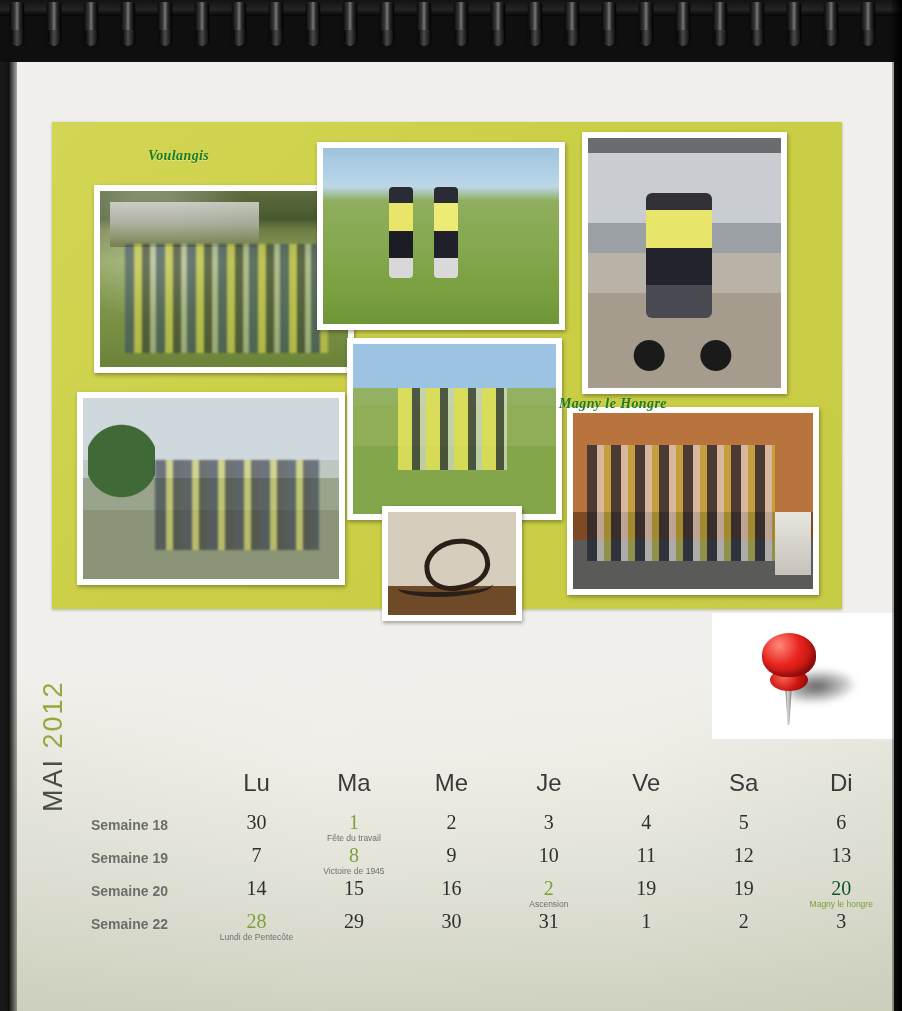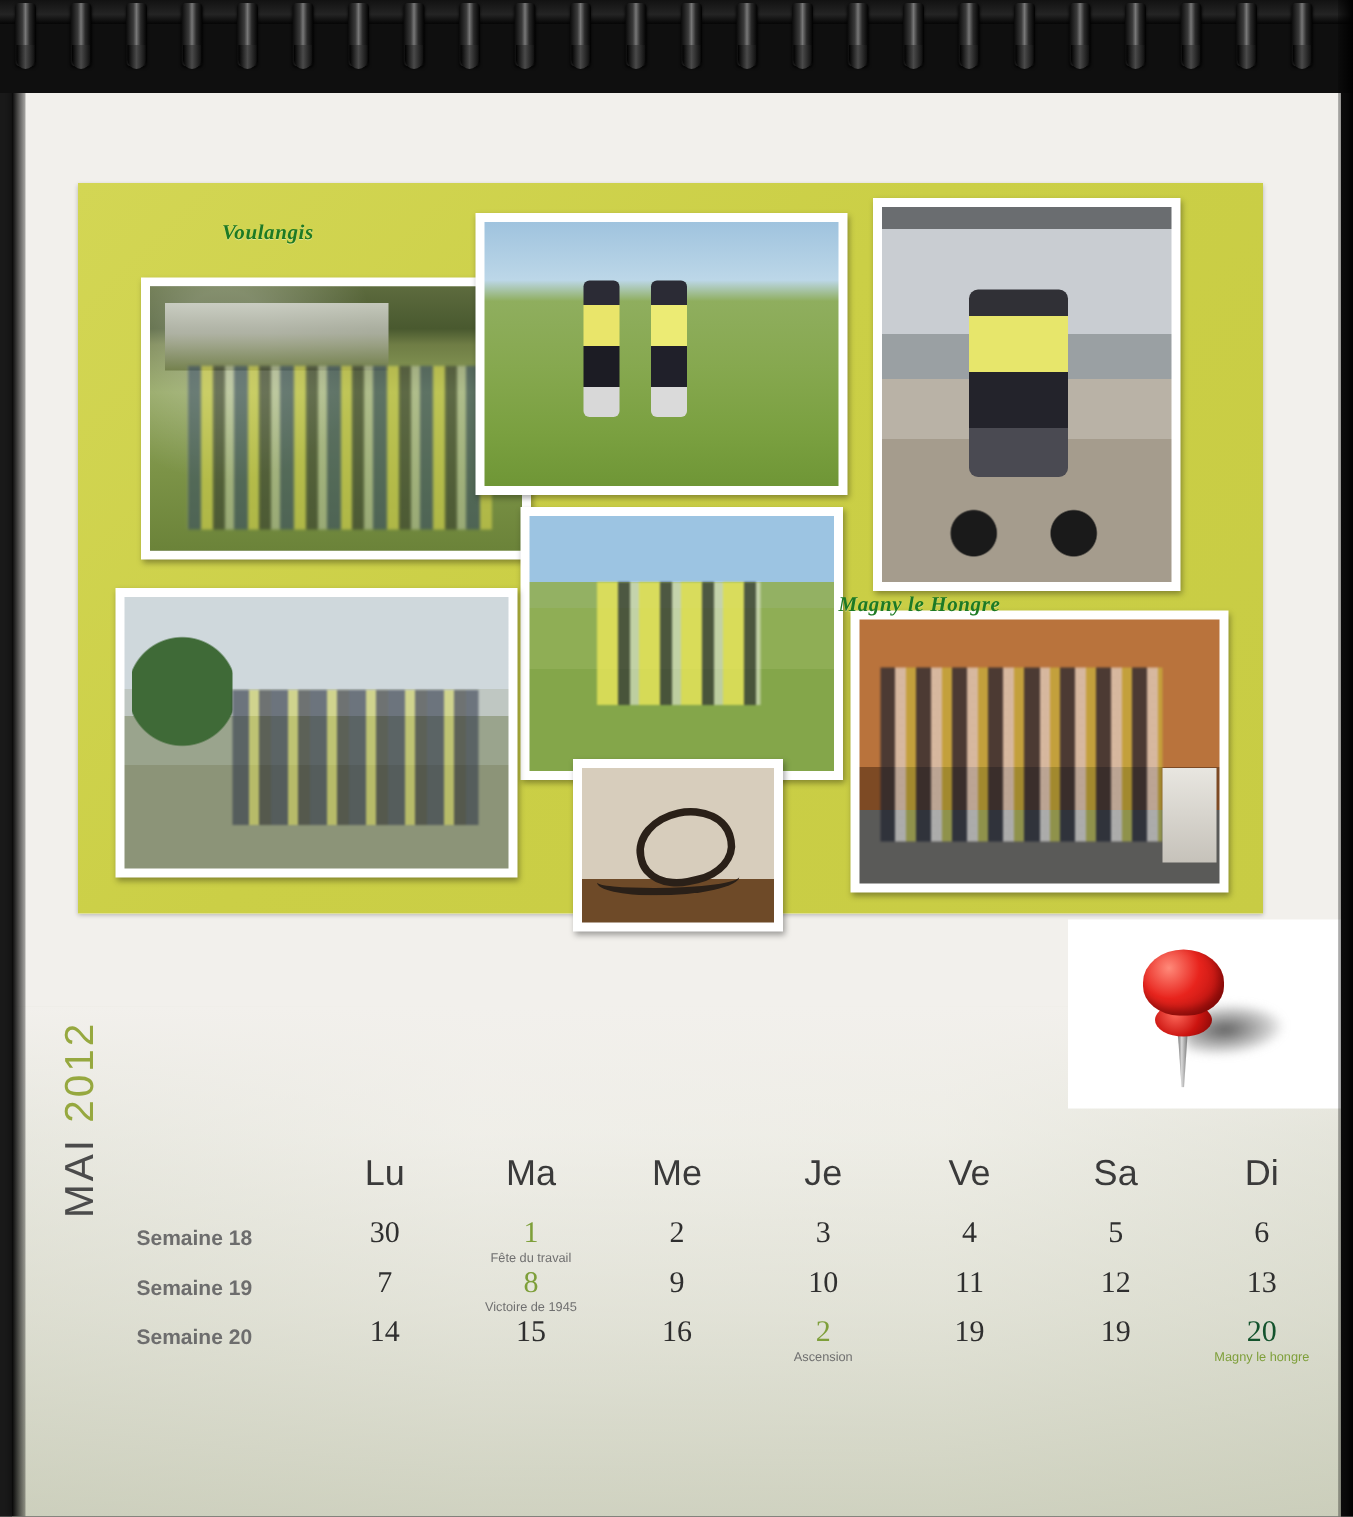--- a/index.html
+++ b/index.html
@@ -476,20 +476,45 @@
             </td>
             <td class="day ">
               <div class="daynum">19</div>
             </td>
             <td class="day ">
               <div class="daynum">19</div>
             </td>
             <td class="day event">
               <div class="daynum">20</div>
               <div class="dayevent">Magny le hongre</div>
+            </td>
+          </tr>
+          <tr>
+            <td class="week">Semaine 22</td>
+            <td class="day holiday">
+              <div class="daynum">28</div>
+              <div class="dayevent">Lundi de Pentecôte</div>
+            </td>
+            <td class="day ">
+              <div class="daynum">29</div>
+            </td>
+            <td class="day ">
+              <div class="daynum">30</div>
+            </td>
+            <td class="day ">
+              <div class="daynum">31</div>
+            </td>
+            <td class="day ">
+              <div class="daynum">1</div>
+            </td>
+            <td class="day ">
+              <div class="daynum">2</div>
+            </td>
+            <td class="day ">
+              <div class="daynum">3</div>
             </td>
           </tr>
         </tbody>
     </table>
   </div>
 
   <div id="left-gutter"></div>
 </div>
 
 <div id="binding">

